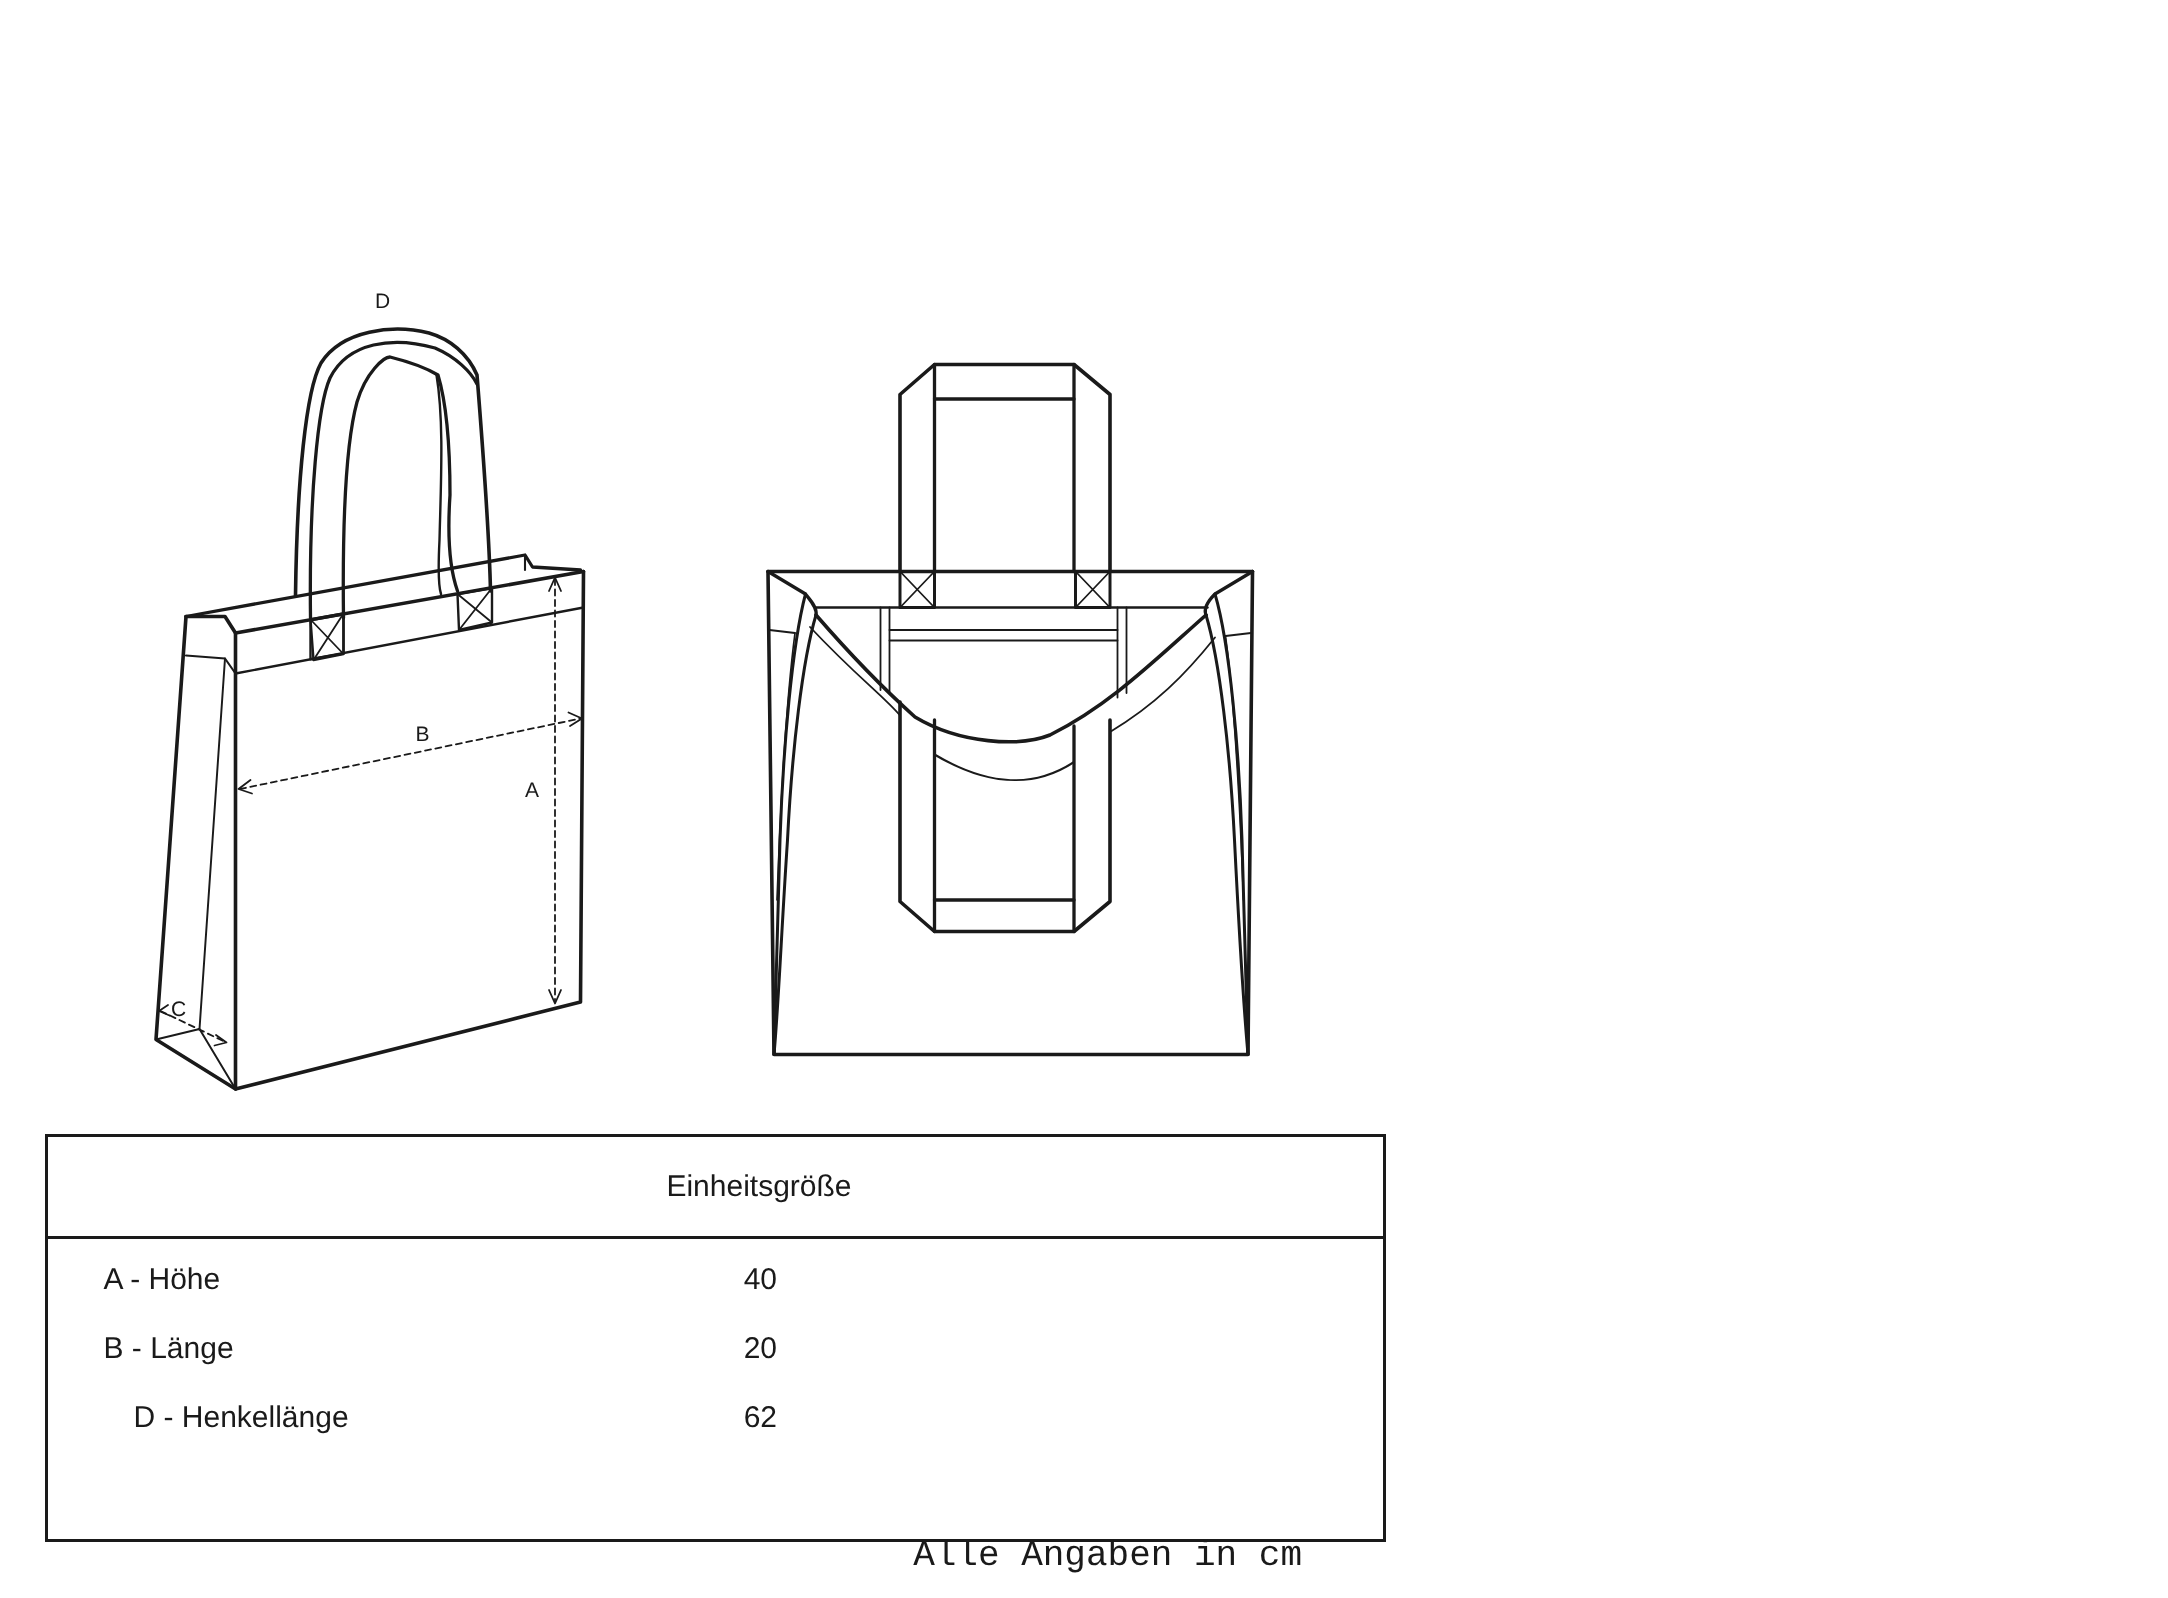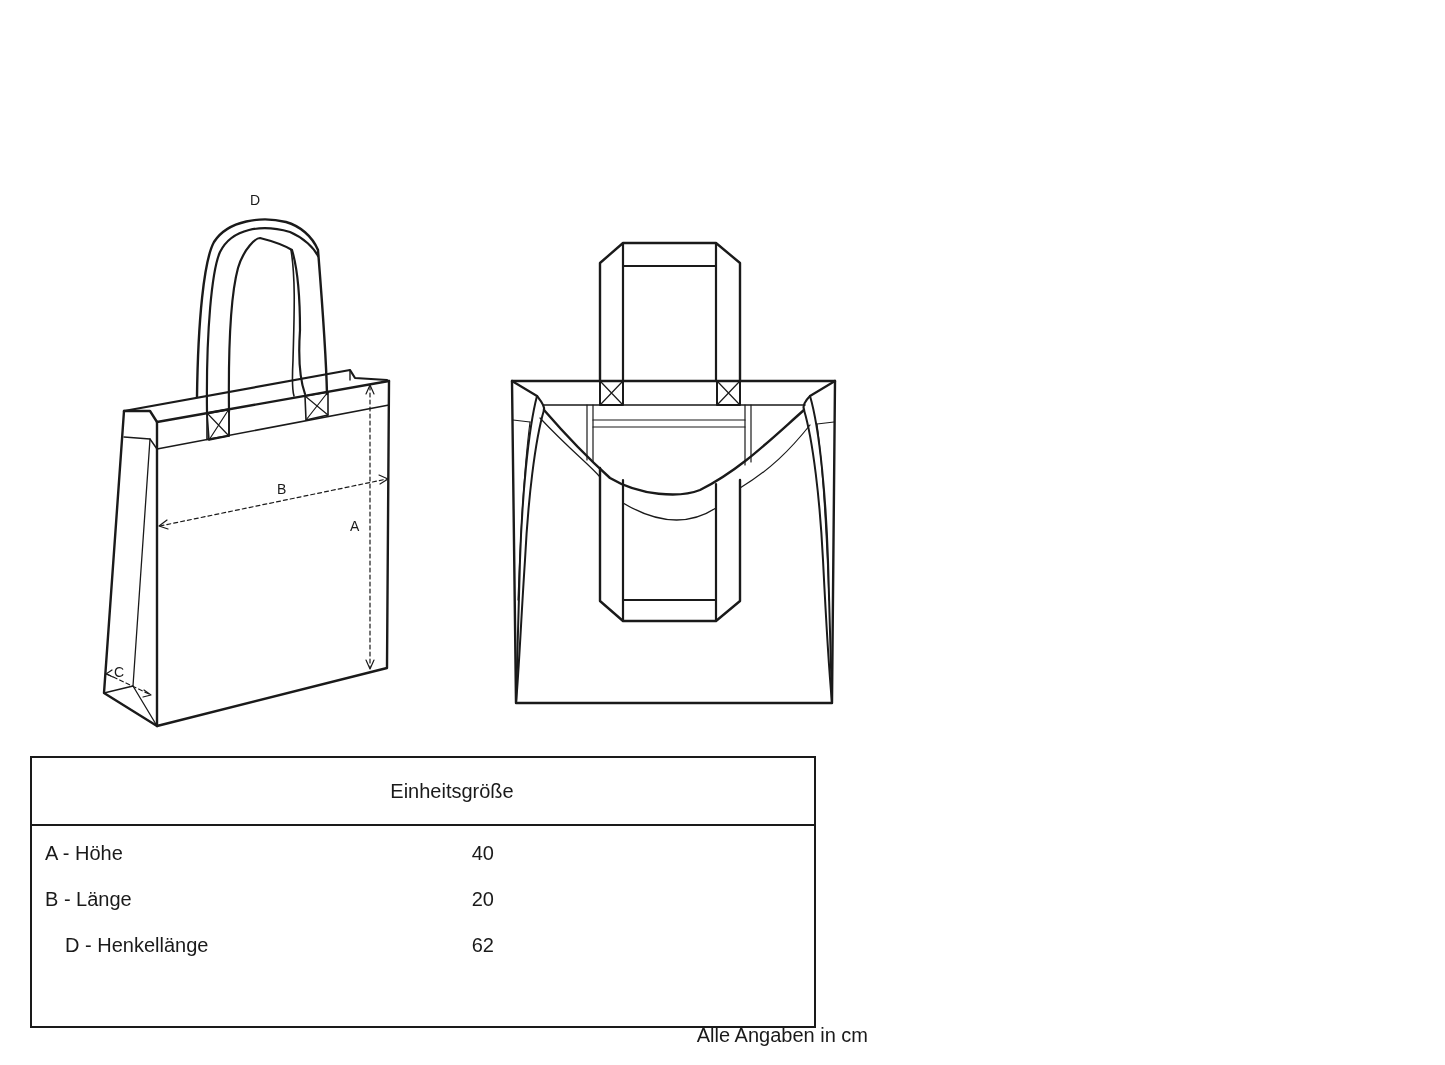--- a/index.html
+++ b/index.html
@@ -30,39 +30,40 @@
     .dim-label {
       position: absolute;
       font-size: 14px;
       color: #1a1a1a;
       line-height: 1;
     }
     .size-table {
       position: absolute;
       left: 30px;
       top: 756px;
-      width: 786px;
+      width: 894px;
       height: 272px;
       border: 2px solid #1a1a1a;
       box-sizing: border-box;
     }
     .size-table .header {
       height: 66px;
       border-bottom: 2px solid #1a1a1a;
       display: flex;
       align-items: center;
       justify-content: center;
       font-size: 20px;
     }
     .size-table .header span {
       position: relative;
       left: 29px;
     }
     .size-table .rows {
       padding-top: 14px;
+      padding-left: 24px;
     }
     .size-table .row {
       height: 46px;
       position: relative;
       font-size: 20px;
     }
     .size-table .row .lbl {
       position: absolute;
       left: 13px;
       top: 2px;
@@ -72,21 +73,22 @@
       left: 436px;
       width: 26px;
       text-align: right;
       top: 2px;
     }
     .size-table .row.d .lbl { left: 15px; margin-left: 18px; }
     .footnote {
       position: absolute;
       right: 577px;
       top: 1024px;
-      font-size: 20px;
+      font-size: 24px;
+      font-family: Liberation Mono, monospace;
     }
   </style>
 </head>
 <body>
 
 <div class="drawing">
   <svg width="1445" height="750" viewBox="0 0 1445 750" xmlns="http://www.w3.org/2000/svg" fill="none" stroke="#1a1a1a" stroke-linejoin="round" stroke-linecap="round">
 
     <g>
 

